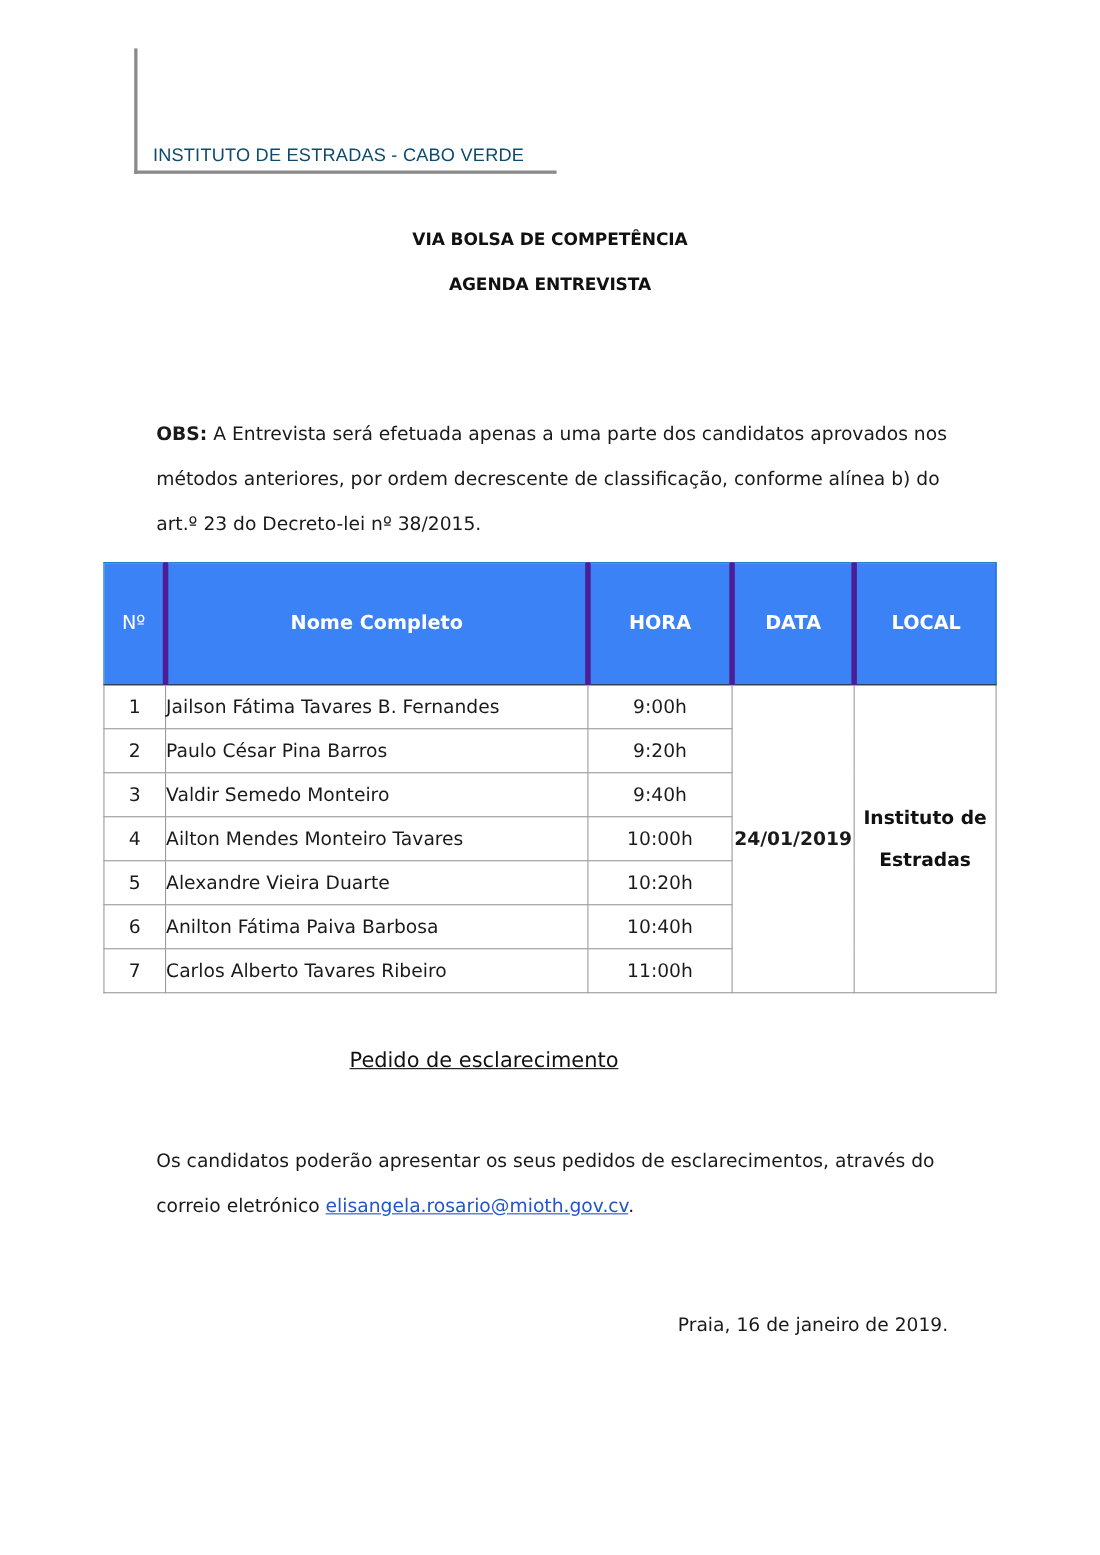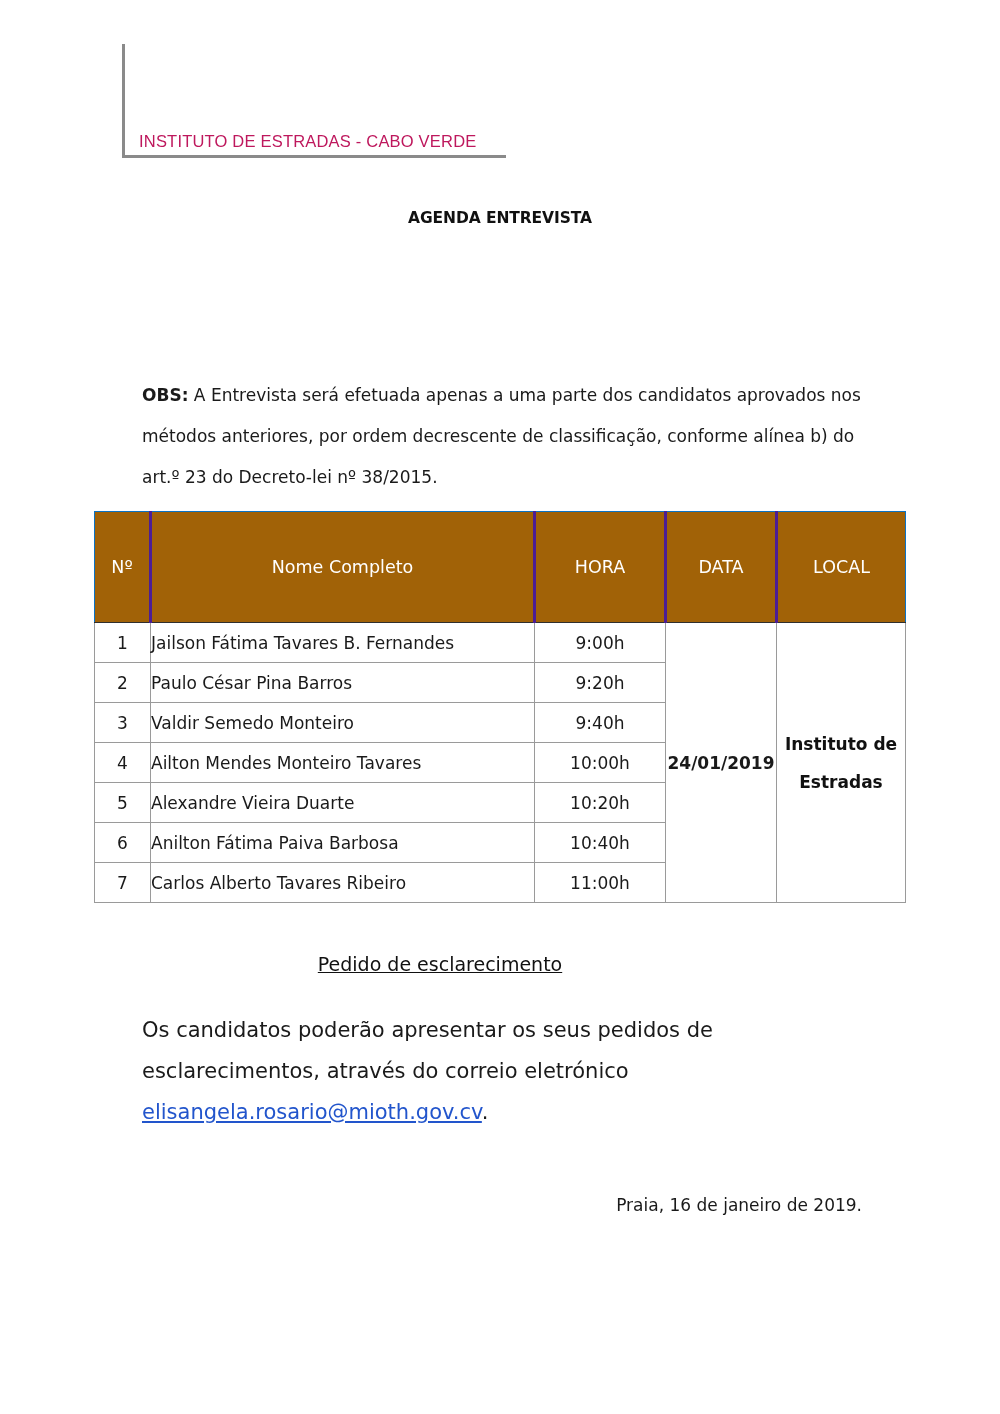--- a/index.html
+++ b/index.html
@@ -35,21 +35,21 @@
     height: 80px;
   }
   .logo-svg { display:block; }
   .letterhead-title {
     position: absolute;
     left: 14px;
     top: 88px;
     font-family: "Liberation Sans", sans-serif;
     font-size: 16.5px;
     letter-spacing: 0.2px;
-    color: #be185d;
+    color: #0c4a6e;
     white-space: nowrap;
   }
 
   
   .title-block {
     position: absolute;
     left: 0;
     top: 198px;
     width: 1000px;
     text-align: center;
@@ -88,31 +88,31 @@
     border-collapse: collapse;
     width: 811px;
     table-layout: fixed;
   }
   table.agenda th,
   table.agenda td {
     border: 1px solid #9a9a9a;
     padding: 0;
   }
   table.agenda thead th {
-    background: #a16207;
+    background: #3b82f6;
     color: #ffffff;
     font-weight: normal;
     font-size: 17.5px;
     height: 110px;
     vertical-align: middle;
     text-align: center;
     border-color: #0b72c4;
     border-bottom: 1px solid #2f2f2f;
   }
-  table.agenda thead th.sep { border-left: 3px solid #4c1d95; }
+  table.agenda thead th.sep { border-left: 5px solid #4c1d95; font-weight: bold; }
 
   col.c-num   { width: 56px; }
   col.c-name  { width: 384px; }
   col.c-hora  { width: 131px; }
   col.c-data  { width: 111px; }
   col.c-local { width: 129px; }
 
   td.num {
     text-align: center;
     font-size: 17px;
@@ -154,23 +154,23 @@
     width: 880px;
     text-align: center;
     font-size: 19px;
     font-weight: normal;
     text-decoration: underline;
     color: #111111;
   }
   .pedido-body {
     position: absolute;
     left: 142px;
-    top: 1010px;
+    top: 1036px;
     width: 726px;
-    font-size: 21px;
+    font-size: 17px;
     line-height: 41px;
     color: #1a1a1a;
   }
   .email-link {
     color: #2255cc;
     text-decoration: underline;
   }
 
   
   .sign-date {
@@ -184,20 +184,21 @@
   }
 </style>
 </head>
 <body>
 
 <div class="letterhead">
   <div class="letterhead-title">INSTITUTO DE ESTRADAS - CABO VERDE</div>
 </div>
 
 <div class="title-block">
+  <div class="title-line">VIA BOLSA DE COMPETÊNCIA</div>
   <div class="title-line">AGENDA ENTREVISTA</div>
 </div>
 
 <div class="obs"><b>OBS:</b><span> A Entrevista será efetuada apenas a uma parte dos candidatos aprovados nos métodos anteriores, por ordem decrescente de classificação, conforme alínea b) do art.º 23 do Decreto-lei nº 38/2015.</span></div>
 
 <div class="table-wrap">
   <table class="agenda">
     <colgroup>
       <col class="c-num">
         <col class="c-name">

